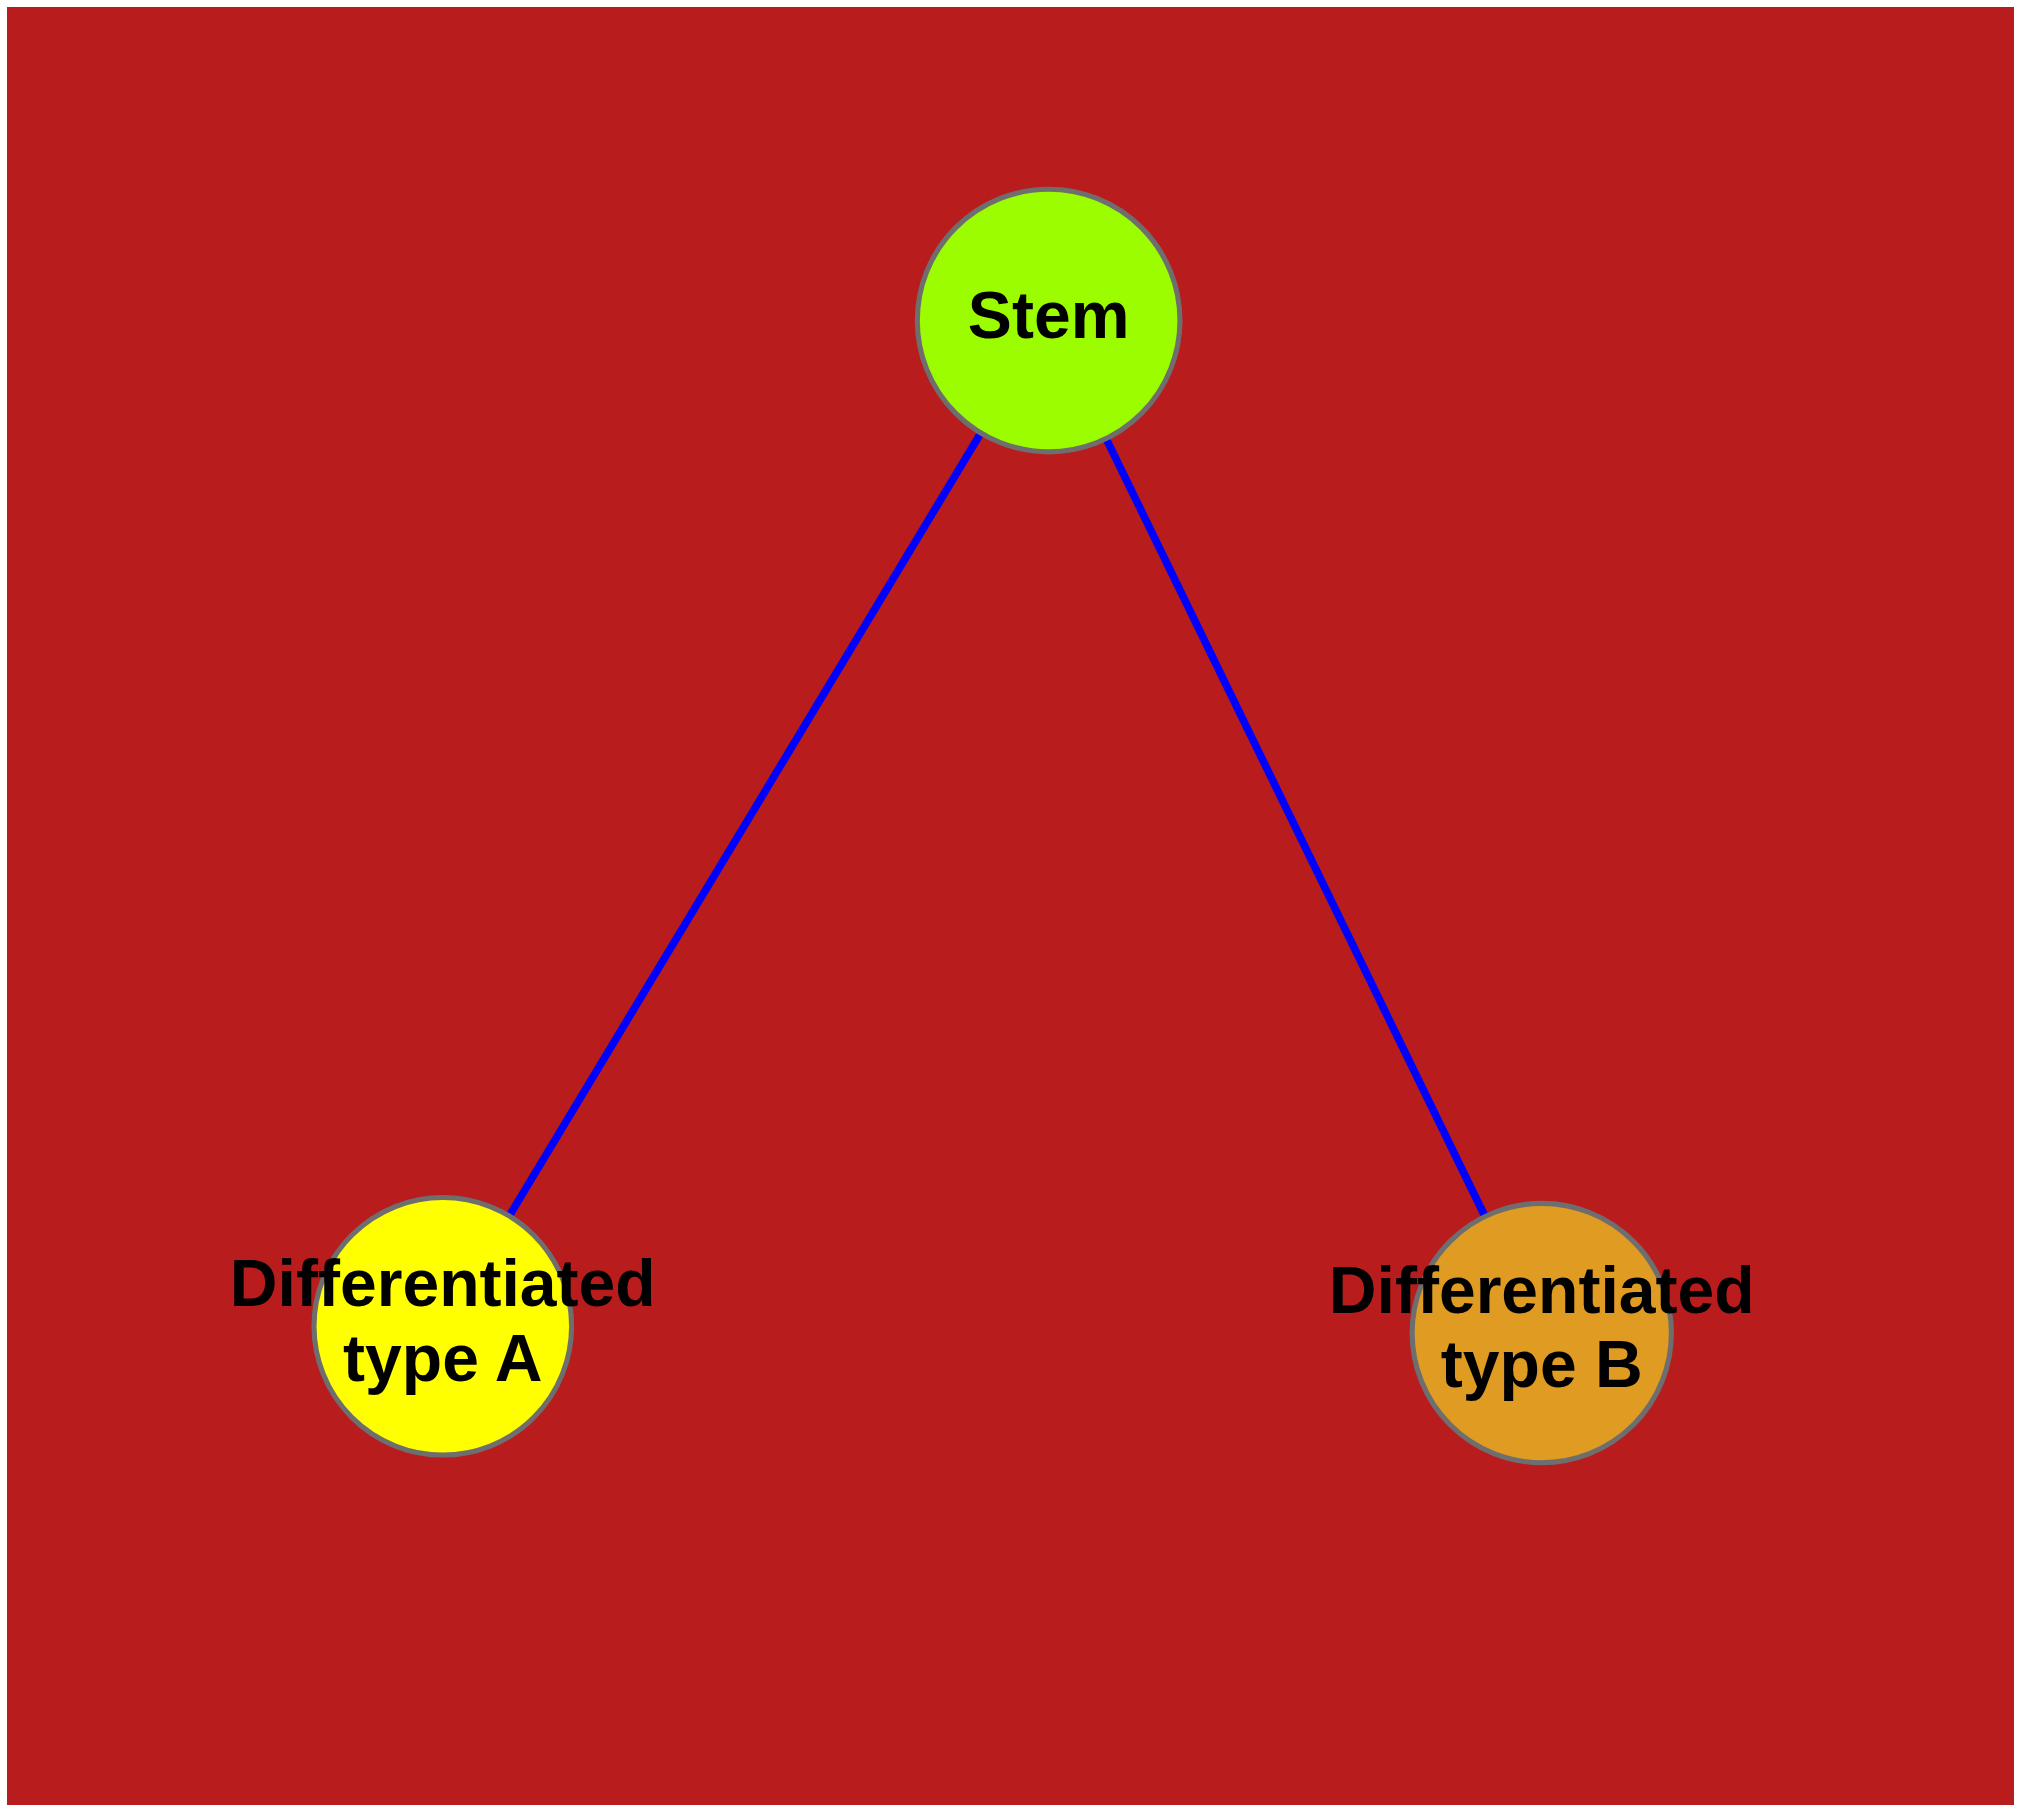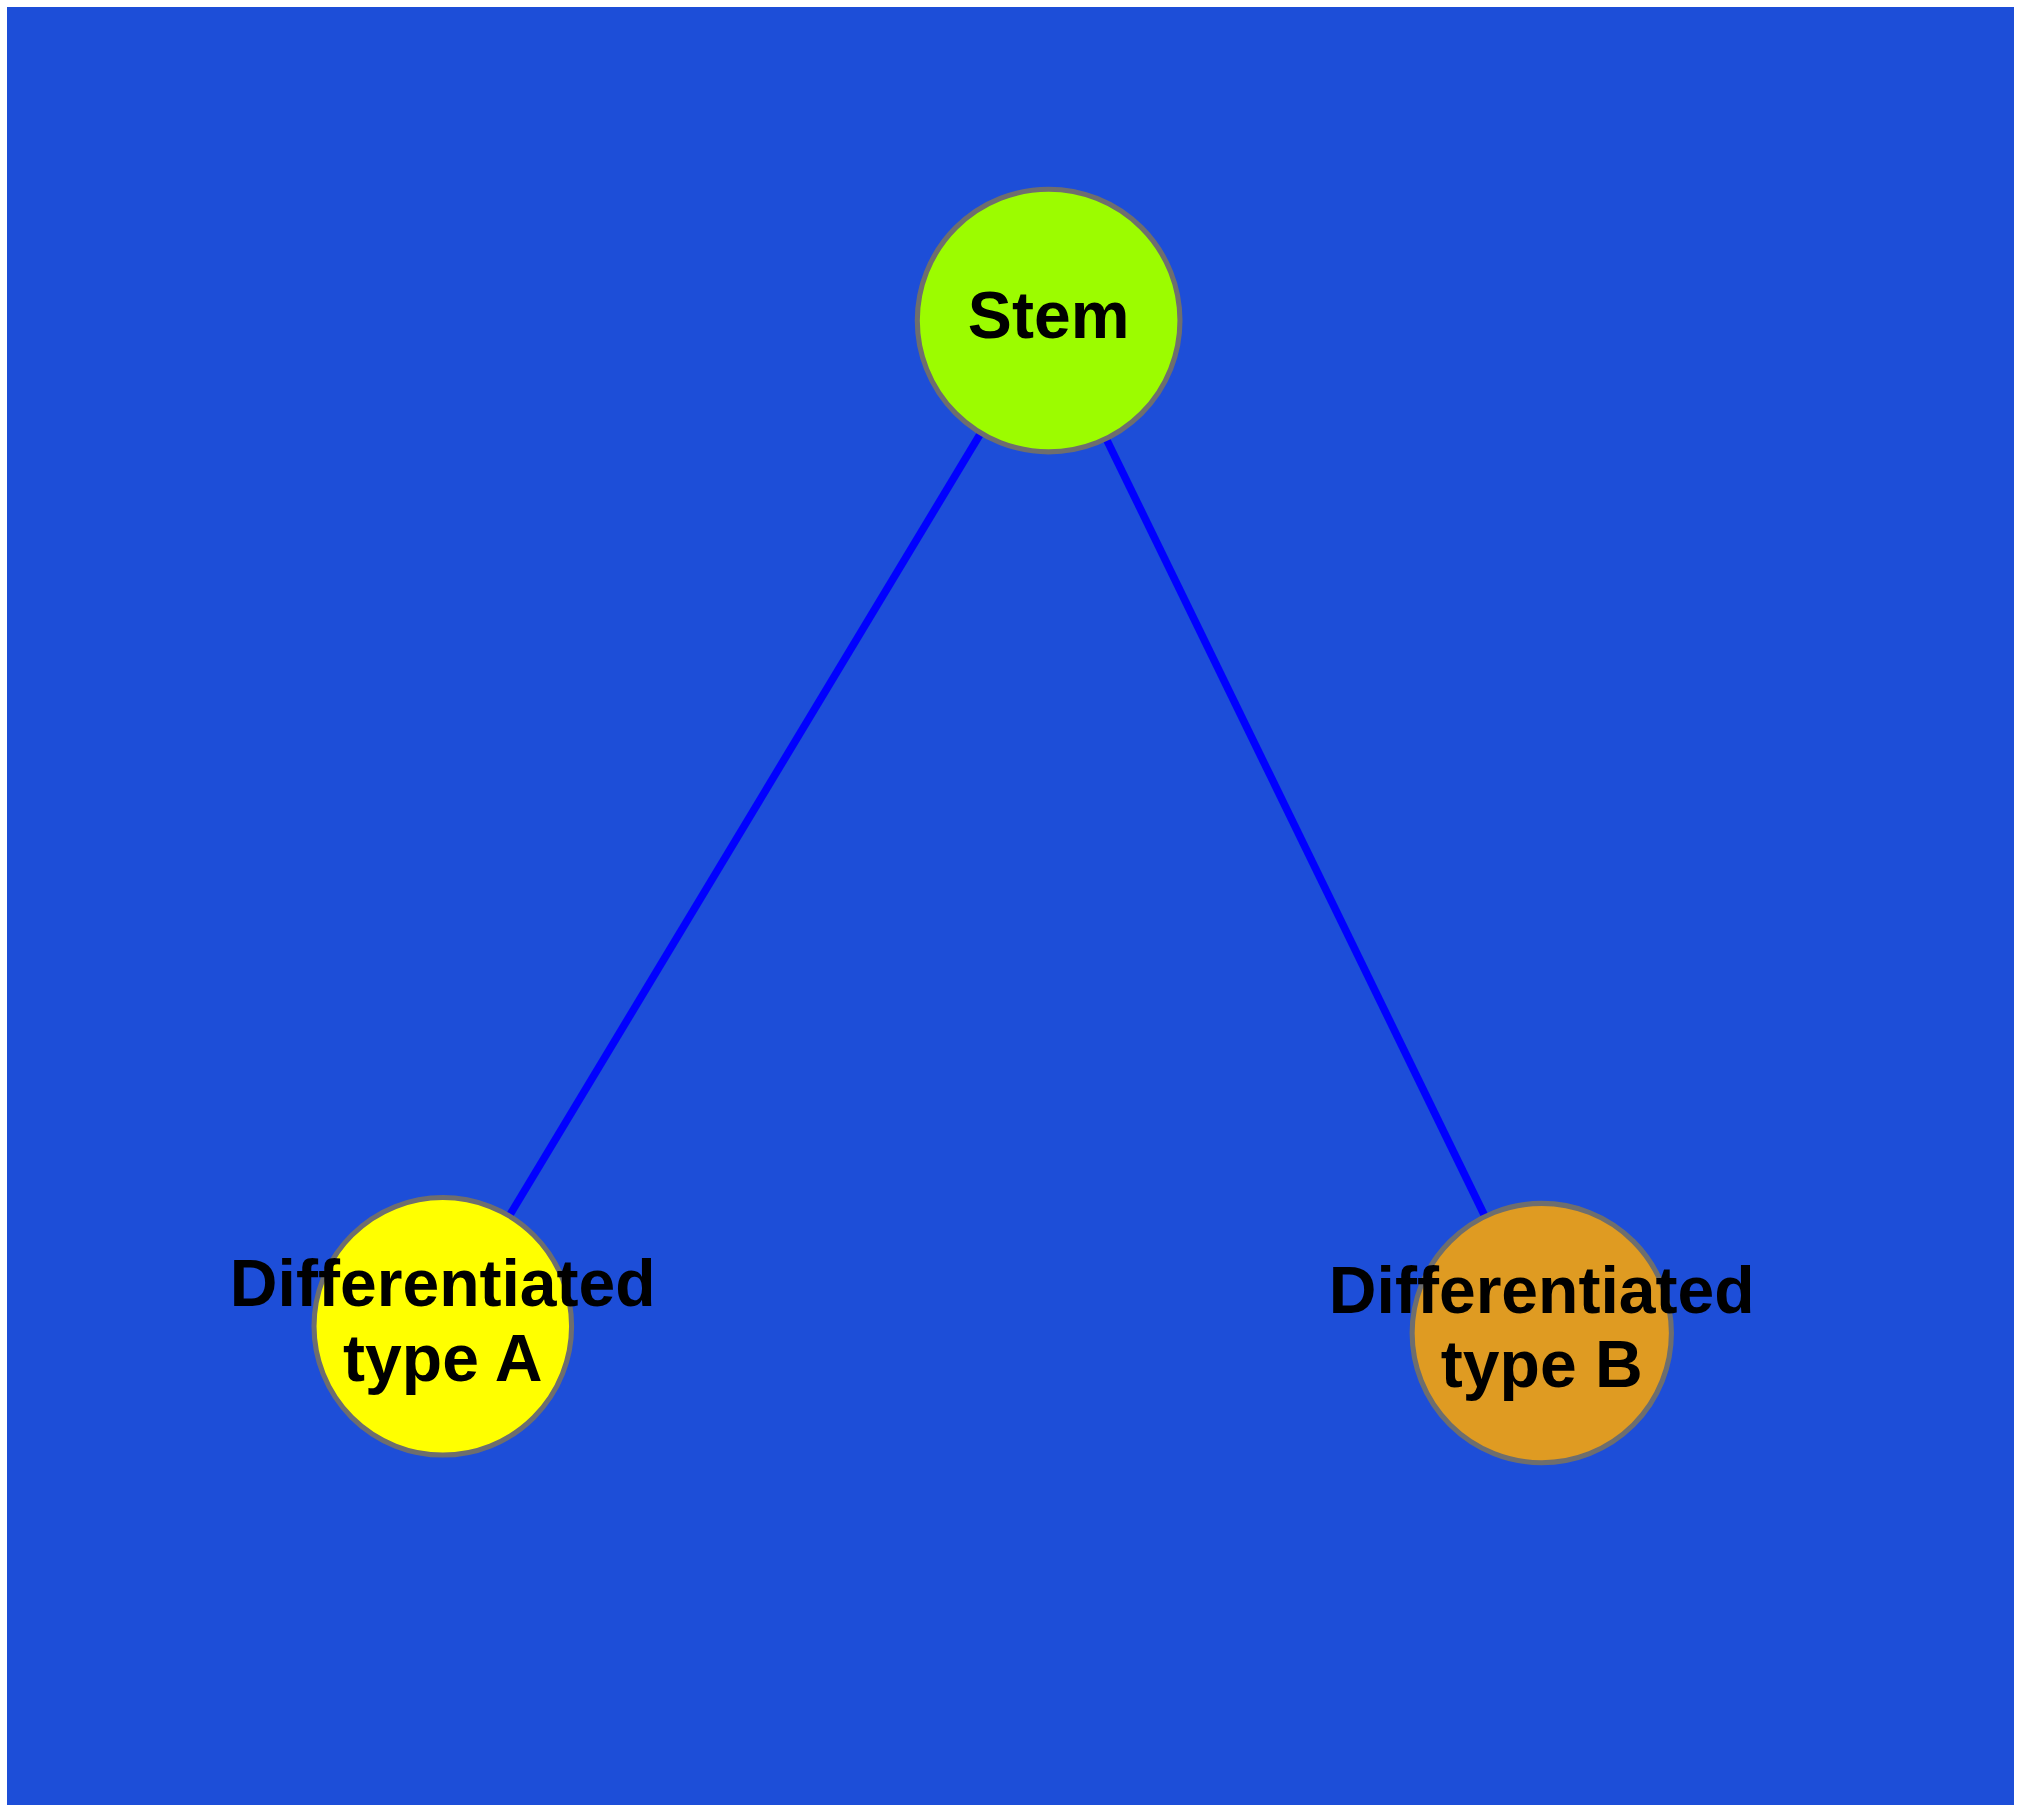--- a/index.html
+++ b/index.html
@@ -38,21 +38,21 @@
     font-family: "Liberation Sans", sans-serif;
     paint-order: normal;
     text-anchor: middle;
     dominant-baseline: middle;
   }
 </style>
 </head>
 <body>
 
 <div id="stage">
-  <div id="canvas" style="background: #1d4ed8;">
+  <div id="canvas" style="background: #b91c1c;">
 
     <svg id="graph-svg" viewBox="0 0 2368 2122" xmlns="http://www.w3.org/2000/svg">
 
       <g id="edges-layer">
         <line id="edge-stem-a" x1="1150.0549473966034" y1="501.0598285877368" x2="591.3971103954868" y2="1428.509971972807" stroke="#0000ff" stroke-width="9" stroke-linecap="butt"></line>
         <line id="edge-stem-b" x1="1295.992623937998" y1="507.55358351530504" x2="1744.883096636355" y2="1429.2445025437187" stroke="#0000ff" stroke-width="9" stroke-linecap="butt"></line>
       </g>
 
       <g id="nodes-layer">
 

